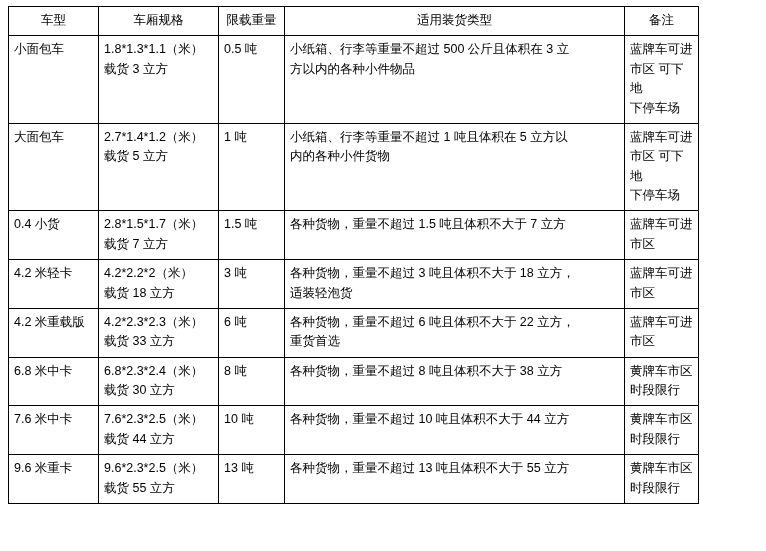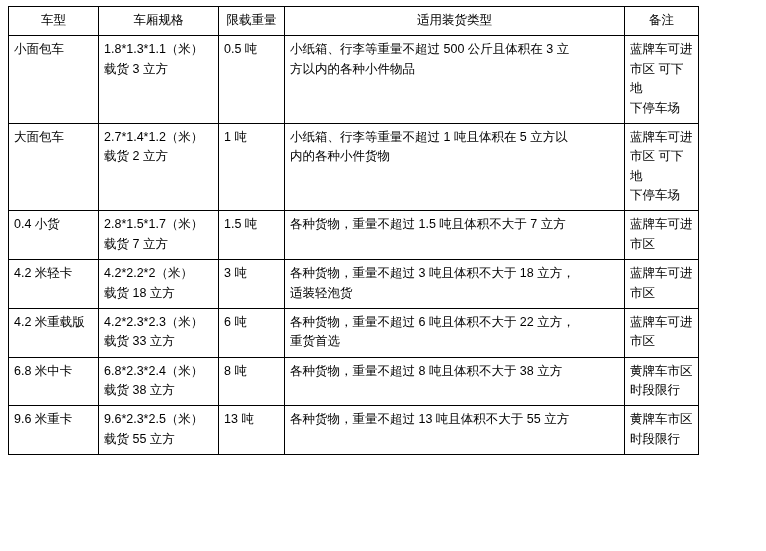--- a/index.html
+++ b/index.html
@@ -98,21 +98,21 @@
             <span>市区 可下地</span>
             <span>下停车场</span>
           </td>
         </tr>
         <tr>
           <td class="col-type linebreak-cell">
             <span>大面包车</span>
           </td>
           <td class="col-spec linebreak-cell">
             <span>2.7*1.4*1.2（米）</span>
-            <span>载货 2 立方</span>
+            <span>载货 5 立方</span>
           </td>
           <td class="col-load linebreak-cell">
             <span>1 吨</span>
           </td>
           <td class="col-cargo linebreak-cell">
             <span>小纸箱、行李等重量不超过 1 吨且体积在 5 立方以</span>
             <span>内的各种小件货物</span>
           </td>
           <td class="col-remark linebreak-cell">
             <span>蓝牌车可进</span>
@@ -178,27 +178,46 @@
             <span>蓝牌车可进</span>
             <span>市区</span>
           </td>
         </tr>
         <tr>
           <td class="col-type linebreak-cell">
             <span>6.8 米中卡</span>
           </td>
           <td class="col-spec linebreak-cell">
             <span>6.8*2.3*2.4（米）</span>
-            <span>载货 38 立方</span>
+            <span>载货 30 立方</span>
           </td>
           <td class="col-load linebreak-cell">
             <span>8 吨</span>
           </td>
           <td class="col-cargo linebreak-cell">
             <span>各种货物，重量不超过 8 吨且体积不大于 38 立方</span>
+          </td>
+          <td class="col-remark linebreak-cell">
+            <span>黄牌车市区</span>
+            <span>时段限行</span>
+          </td>
+        </tr>
+        <tr>
+          <td class="col-type linebreak-cell">
+            <span>7.6 米中卡</span>
+          </td>
+          <td class="col-spec linebreak-cell">
+            <span>7.6*2.3*2.5（米）</span>
+            <span>载货 44 立方</span>
+          </td>
+          <td class="col-load linebreak-cell">
+            <span>10 吨</span>
+          </td>
+          <td class="col-cargo linebreak-cell">
+            <span>各种货物，重量不超过 10 吨且体积不大于 44 立方</span>
           </td>
           <td class="col-remark linebreak-cell">
             <span>黄牌车市区</span>
             <span>时段限行</span>
           </td>
         </tr>
         <tr>
           <td class="col-type linebreak-cell">
             <span>9.6 米重卡</span>
           </td>

